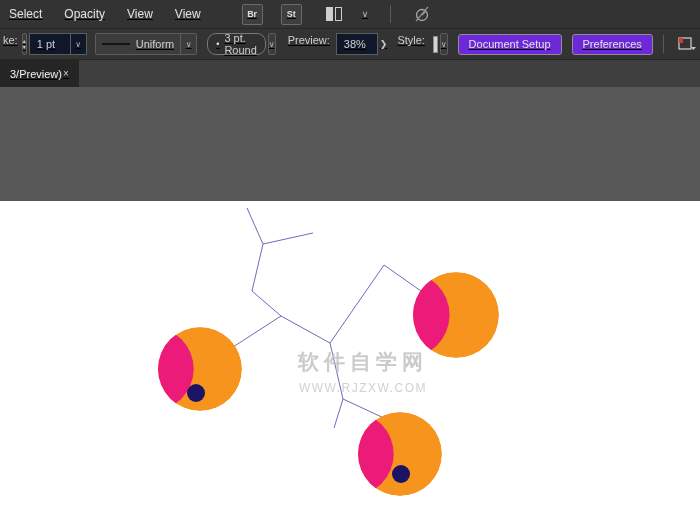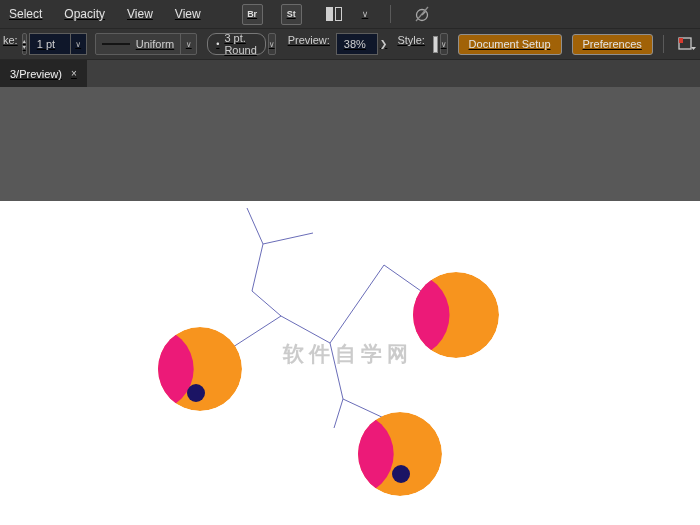--- a/index.html
+++ b/index.html
@@ -38,35 +38,35 @@
   .linegl{width:28px;height:2px;background:#141414;margin:0 6px;}
   .dd .txt{padding-right:6px;}
   .pill{height:20px;display:flex;align-items:center;border:1px solid #777;background:#303030;
     border-radius:9px;margin-left:10px;padding:0 8px;gap:5px;}
   .pilldot{font-size:9px;color:#e0e0e0;}
   .smallchev{width:14px;height:20px;display:flex;align-items:center;justify-content:center;
     color:#b8b8b8;font-size:8px;border:1px solid #5d5d5d;background:#3c3c3c;border-radius:2px;margin-left:2px;}
   .arrowbox{width:15px;height:20px;display:flex;align-items:center;justify-content:center;
     color:#c8c8c8;font-size:9px;margin-left:2px;}
   .swatch{width:17px;height:15px;background:#d6d6d6;border:1px solid #8a8a8a;margin-left:4px;}
-  .btn{height:21px;border:1px solid #8f8f8f;border-radius:3px;background:#a16207;color:#e4e4e4;
+  .btn{height:21px;border:1px solid #8f8f8f;border-radius:3px;background:#6d28d9;color:#e4e4e4;
     font-size:11px;display:flex;align-items:center;padding:0 10px;margin-left:10px;white-space:nowrap;}
   .wsicon{margin-left:10px;display:flex;align-items:center;gap:3px;}
 
   
   .tabbar{height:27px;background:#3f3f3f;display:flex;align-items:stretch;flex:0 0 auto;}
-  .tab{background:#252525;display:flex;align-items:center;gap:9px;padding:0 10px;color:#f0f0f0;
+  .tab{background:#252525;display:flex;align-items:center;gap:1px;padding:0 10px;color:#f0f0f0;
     font-size:11px;max-width:120px;}
   .tabclose{color:#cfcfcf;font-size:10px;}
 
   
   .workspace{position:relative;height:440px;background:#585858;flex:0 0 auto;overflow:hidden;}
   .artboard{position:absolute;left:0;right:0;top:114px;bottom:0;background:#ffffff;}
   #artwork{position:absolute;left:0;top:114px;}
-  .watermark{position:absolute;left:283px;top:253px;width:160px;
+  .watermark{position:absolute;left:283px;top:261px;width:160px;text-align:center;
     pointer-events:none;color:#c3c3c3;opacity:.85;}
   .wm1{font-size:21px;font-weight:bold;letter-spacing:5px;}
   .wm2{font-size:12px;letter-spacing:1.5px;margin-top:5px;color:#c9c9c9;}
 </style>
 </head>
 <body>
 
 <div class="app">
 
   <header class="menubar">
@@ -167,16 +167,17 @@
           <circle cx="400" cy="452" r="42" fill="#000"></circle>
         </clipPath>
         <g clip-path="url(#cherryclip2)">
           <circle cx="400" cy="452" r="42" fill="#F7941E"></circle>
           <circle cx="351.7" cy="452" r="42" fill="#EC1A78"></circle>
         </g>
         <circle cx="401" cy="472" r="9" fill="#1B1464"></circle>
       </svg>
     <div class="watermark">
       <div class="wm1">软件自学网</div>
+      <div class="wm2">WWW.RJZXW.COM</div>
     </div>
   </div>
 
 </div>
 
 </body></html>

